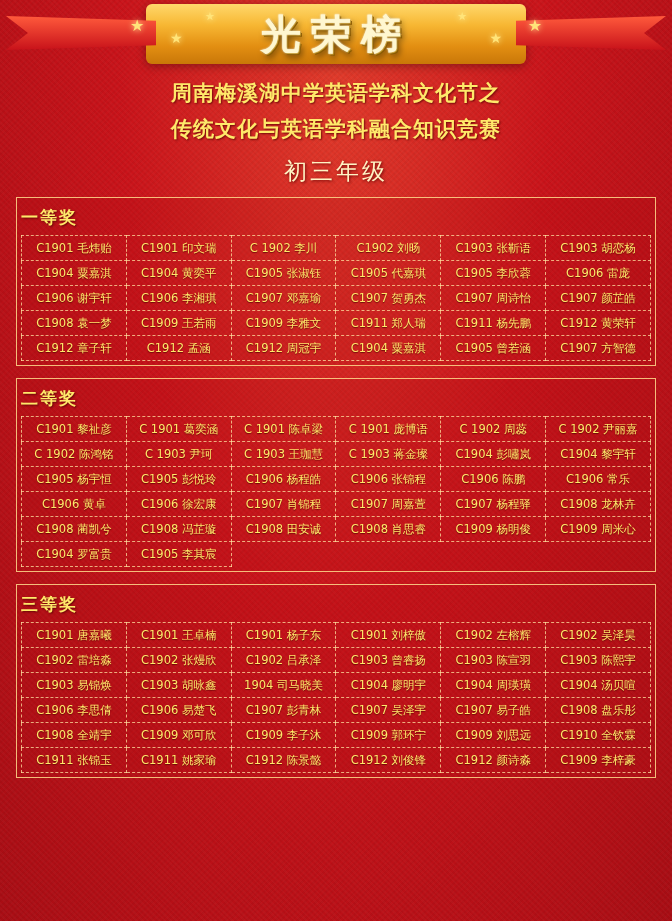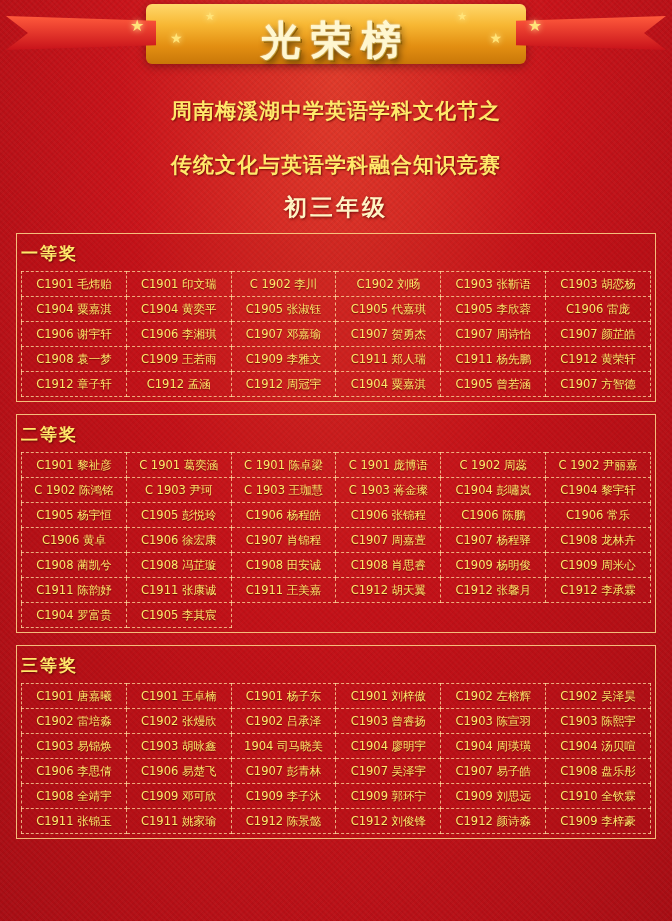--- a/index.html
+++ b/index.html
@@ -33,45 +33,45 @@
     box-shadow:0 2px 10px rgba(0,0,0,.35);
   }
   .ribbon:before,.ribbon:after{
     content:"";position:absolute;top:12px;width:150px;height:34px;
     background:linear-gradient(180deg,#ff5a3c,#c8121a);
     box-shadow:0 2px 6px rgba(0,0,0,.35);
   }
   .ribbon:before{left:-140px;clip-path:polygon(0 0,100% 14%,100% 86%,0 100%,22px 50%);}
   .ribbon:after{right:-140px;clip-path:polygon(100% 0,0 14%,0 86%,100% 100%,calc(100% - 22px) 50%);}
   .banner-title{
-    position:absolute;left:50%;top:12px;transform:translateX(-50%);
+    position:absolute;left:50%;top:6px;transform:translateX(-50%);
     width:380px;text-align:center;
     font-family:"DejaVu Sans", sans-serif;
     font-weight:bold;font-size:40px;letter-spacing:10px;line-height:56px;
     color:#fff7d0;
     text-shadow:
       0 0 2px #fff, 1px 1px 0 #b8860b, 2px 2px 0 #8a5a00,
       3px 4px 6px rgba(0,0,0,.55);
     z-index:3;white-space:nowrap;
   }
   .star{position:absolute;color:#ffe479;font-size:14px;text-shadow:0 0 6px #fff3a0;z-index:4;}
 
   
   .sub{
     text-align:center;color:#ffe96a;
     font-family:"DejaVu Sans", sans-serif;
     font-weight:bold;font-size:21px;line-height:30px;
     letter-spacing:1px;
     text-shadow:1px 1px 2px rgba(90,0,0,.8);
-    margin-top:24px;
+    margin-top:6px;
   }
   .grade{
     text-align:center;color:#fff3c4;
     font-family:"DejaVu Sans", sans-serif;
-    font-weight:bold;font-size:23px;letter-spacing:3px;
+    font-weight:normal;font-size:23px;letter-spacing:3px;
     margin:12px 0 10px;
     text-shadow:1px 1px 3px rgba(90,0,0,.85);
   }
 
   
   .block{
     margin:0 16px 12px;
     border:1px solid rgba(255,220,140,.85);
     padding:4px;
     background:rgba(170,10,16,.18);
@@ -206,28 +206,20 @@
             </tr>
             <tr>
               <td>C1908 蔺凯兮</td>
               <td>C1908 冯芷璇</td>
               <td>C1908 田安诚</td>
               <td>C1908 肖思睿</td>
               <td>C1909 杨明俊</td>
               <td>C1909 周米心</td>
             </tr>
             <tr>
-              <td>C1911 陈韵妤</td>
-              <td>C1911 张康诚</td>
-              <td>C1911 王美嘉</td>
-              <td>C1912 胡天翼</td>
-              <td>C1912 张馨月</td>
-              <td>C1912 李承霖</td>
-            </tr>
-            <tr>
               <td>C1904 罗富贵</td>
               <td>C1905 李其宸</td>
               <td class="empty"></td>
               <td class="empty"></td>
               <td class="empty"></td>
               <td class="empty"></td>
             </tr>
           </tbody>
         </table>
       </div>

